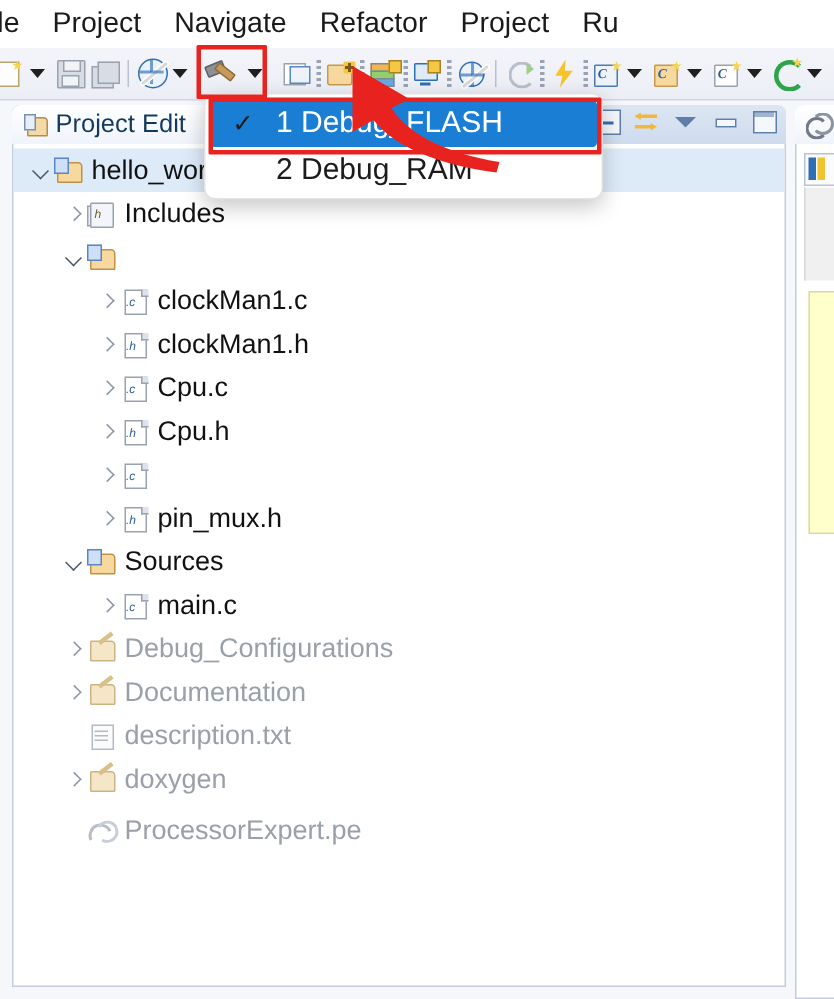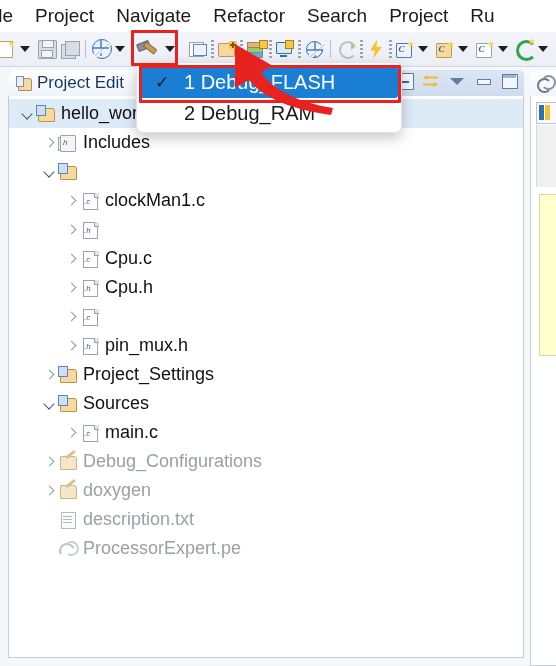--- a/index.html
+++ b/index.html
@@ -272,21 +272,20 @@
 </head>
 <body>
 
 <div id="app">
 
   <div class="menubar">
     <div class="mi">ile</div>
     <div class="mi">Project</div>
     <div class="mi">Navigate</div>
     <div class="mi">Refactor</div>
-    <div class="mi">Search</div>
     <div class="mi">Project</div>
     <div class="mi">Ru</div>
   </div>
 
   <div class="toolbar">
 
     <div class="tb-item" style="margin-left:-4px;">
       <span class="tb-ico">
         <span class="ico-newfile">
             <i class="pg"></i>
@@ -530,20 +529,21 @@
             </span>
             <span class="label">clockMan1.c</span>
           </div>
           <div class="row" style="padding-left: 54px;">
             <span class="twisty closed"></span>
             <span class="node-ico ic-cfile">
               <i class="b"></i>
               <i class="corner"></i>
               <i class="t">.h</i>
             </span>
+            <span class="label">clockMan1.h</span>
           </div>
           <div class="row" style="padding-left: 54px;">
             <span class="twisty closed"></span>
             <span class="node-ico ic-cfile">
               <i class="b"></i>
               <i class="corner"></i>
               <i class="t">.c</i>
             </span>
             <span class="label">Cpu.c</span>
           </div>
@@ -565,28 +565,20 @@
             </span>
           </div>
           <div class="row" style="padding-left: 54px;">
             <span class="twisty closed"></span>
             <span class="node-ico ic-cfile">
               <i class="b"></i>
               <i class="corner"></i>
               <i class="t">.h</i>
             </span>
             <span class="label">pin_mux.h</span>
-          </div>
-          <div class="row" style="padding-left: 32px;">
-            <span class="twisty closed"></span>
-            <span class="node-ico ic-projfolder closedf">
-              <i class="f"></i>
-              <i class="b"></i>
-            </span>
-            <span class="label">Project_Settings</span>
           </div>
           <div class="row" style="padding-left: 32px;">
             <span class="twisty open"></span>
             <span class="node-ico ic-projfolder closedf">
               <i class="f"></i>
               <i class="b"></i>
             </span>
             <span class="label">Sources</span>
           </div>
           <div class="row" style="padding-left: 54px;">
@@ -605,33 +597,41 @@
               <i class="pen"></i>
             </span>
             <span class="label dim">Debug_Configurations</span>
           </div>
           <div class="row" style="padding-left: 32px;">
             <span class="twisty closed"></span>
             <span class="node-ico ic-dimfolder">
               <i class="f"></i>
               <i class="pen"></i>
             </span>
-            <span class="label dim">doxygen</span>
+            <span class="label dim">Documentation</span>
           </div>
           <div class="row" style="padding-left: 32px;">
             <span class="twisty "></span>
             <span class="node-ico ic-txt">
               <i class="b"></i>
               <i class="l l1"></i>
               <i class="l l2"></i>
               <i class="l l3"></i>
             </span>
             <span class="label dim">description.txt</span>
           </div>
           <div class="row" style="padding-left: 32px;">
+            <span class="twisty closed"></span>
+            <span class="node-ico ic-dimfolder">
+              <i class="f"></i>
+              <i class="pen"></i>
+            </span>
+            <span class="label dim">doxygen</span>
+          </div>
+          <div class="row" style="padding-left: 32px; align-items: flex-end;">
             <span class="twisty "></span>
             <span class="node-ico ic-pe">
               <i class="g1"></i>
               <i class="g2"></i>
             </span>
             <span class="label dim">ProcessorExpert.pe</span>
           </div>
         </div>
     </div>
   </div>

